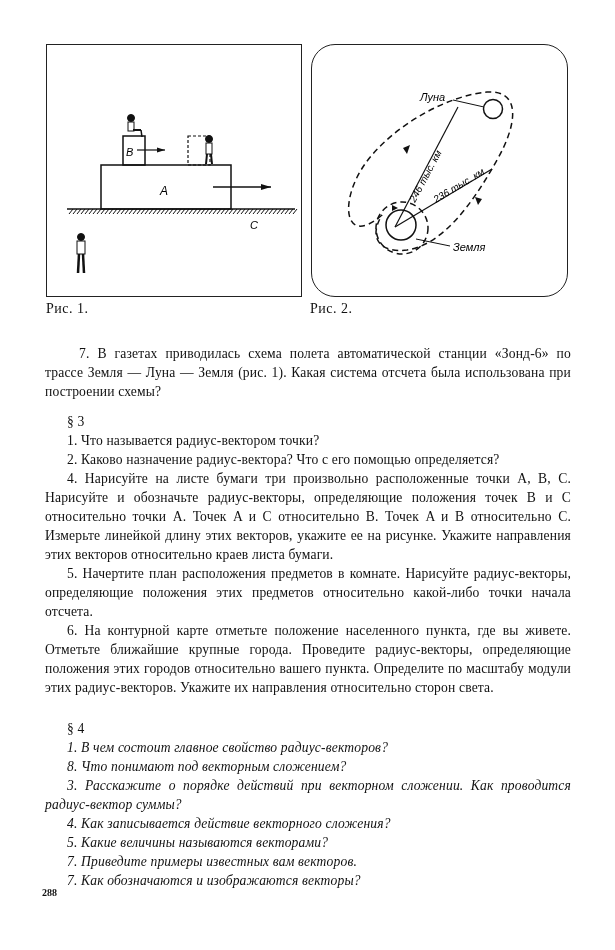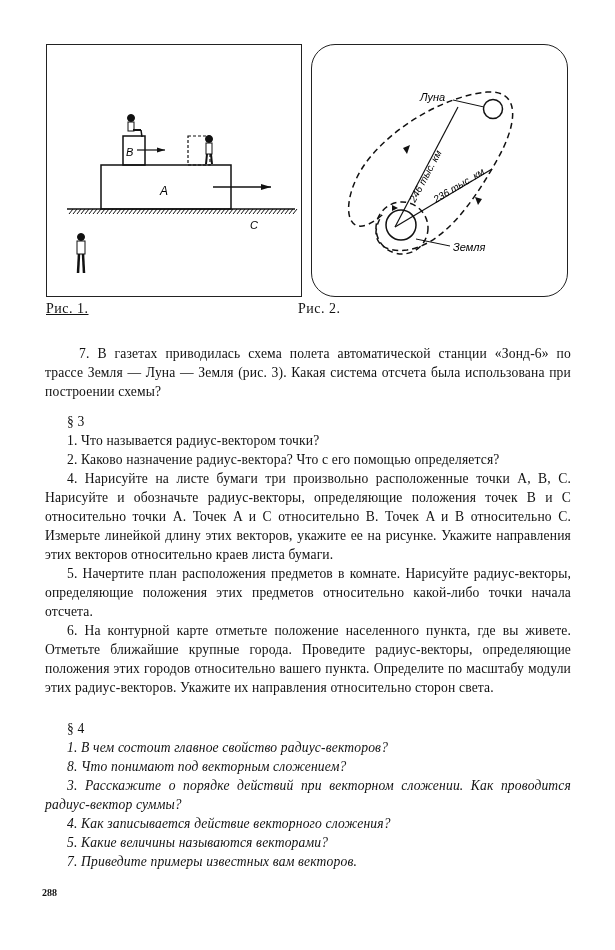--- a/index.html
+++ b/index.html
@@ -5,22 +5,22 @@
   html, body { margin: 0; padding: 0; background: #ffffff; }
   body {
     width: 615px; height: 950px; position: relative; overflow: hidden;
     font-family: "Liberation Serif", "DejaVu Serif", serif; color: #111;
   }
   .fig { position: absolute; border: 1.5px solid #222; background: #fff; }
   #fig1 { left: 46px; top: 44px; width: 254px; height: 251px; }
   #fig2 { left: 311px; top: 44px; width: 255px; height: 251px; border-radius: 24px; }
   .fig svg { position: absolute; left: 0; top: 0; width: 100%; height: 100%; }
   .caption { position: absolute; font-size: 14px; letter-spacing: 0.5px; }
-  #cap1 { left: 46px; top: 301px; text-decoration: underline; }
-  #cap2 { left: 298px; top: 301px; text-align: right; }
+  #cap1 { left: 46px; top: 301px; }
+  #cap2 { left: 310px; top: 301px; text-align: right; }
 
   .text { position: absolute; left: 61px; width: 511px; font-size: 13.6px; line-height: 19px; letter-spacing: 0.15px; }
   .para { text-align: justify; text-indent: 19px; margin: 0; }
   .q { margin: 0; text-indent: 19px; text-align: justify; }
   .sect { margin: 0; padding-left: 19px; font-size: 13.6px; }
   #block7 { top: 344px; left: 45px; width: 526px; }
   #block7 .para { text-indent: 34px; }
   #s3 { top: 412px; left: 45px; width: 526px; }
   #s3 .q { text-indent: 22px; }
   #s3 .sect { padding-left: 22px; margin-bottom: 0; }
@@ -157,35 +157,36 @@
 
     <text x="108" y="56" font-size="11" font-style="italic" font-family="Liberation Sans, sans-serif">Луна</text>
     <text x="141" y="206" font-size="11" font-style="italic" font-family="Liberation Sans, sans-serif">Земля</text>
     <text font-size="10" font-style="italic" font-family="Liberation Sans, sans-serif" transform="translate(103,158) rotate(-62)">246 тыс. км</text>
     <text font-size="10" font-style="italic" font-family="Liberation Sans, sans-serif" transform="translate(124,158) rotate(-31)">236 тыс. км</text>
   </svg>
 </div>
 <div id="cap2" class="caption">Рис. 2.</div>
 
 <div id="block7" class="text">
-  <p class="para">7. В газетах приводилась схема полета автоматической станции «Зонд-6» по трассе Земля — Луна — Земля (рис. 3). Какая система отсчета была использована при построении схемы?</p>
+  <p class="para">7. В газетах приводилась схема полета автоматической станции «Зонд-6» по трассе Земля — Луна — Земля (рис. 1). Какая система отсчета была использована при построении схемы?</p>
 </div>
 
 <div id="s3" class="text">
   <p class="sect">§ 3</p>
   <p class="q">1. Что называется радиус-вектором точки?</p>
   <p class="q">2. Каково назначение радиус-вектора? Что с его помощью определяется?</p>
   <p class="q">4. Нарисуйте на листе бумаги три произвольно расположенные точки A, B, C. Нарисуйте и обозначьте радиус-векторы, определяющие положения точек B и C относительно точки A. Точек A и C относительно B. Точек A и B относительно C. Измерьте линейкой длину этих векторов, укажите ее на рисунке. Укажите направления этих векторов относительно краев листа бумаги.</p>
   <p class="q">5. Начертите план расположения предметов в комнате. Нарисуйте радиус-векторы, определяющие положения этих предметов относительно какой-либо точки начала отсчета.</p>
   <p class="q">6. На контурной карте отметьте положение населенного пункта, где вы живете. Отметьте ближайшие крупные города. Проведите радиус-векторы, определяющие положения этих городов относительно вашего пункта. Определите по масштабу модули этих радиус-векторов. Укажите их направления относительно сторон света.</p>
 </div>
 
 <div id="s4" class="text">
   <p class="sect">§ 4</p>
   <p class="q">1. В чем состоит главное свойство радиус-векторов?</p>
   <p class="q">8. Что понимают под векторным сложением?</p>
   <p class="q">3. Расскажите о порядке действий при векторном сложении. Как проводится радиус-вектор суммы?</p>
   <p class="q">4. Как записывается действие векторного сложения?</p>
   <p class="q">5. Какие величины называются векторами?</p>
   <p class="q">7. Приведите примеры известных вам векторов.</p>
+  <p class="q">7. Как обозначаются и изображаются векторы?</p>
 </div>
 
 <div class="pageno">288</div>
 
 </body></html>

